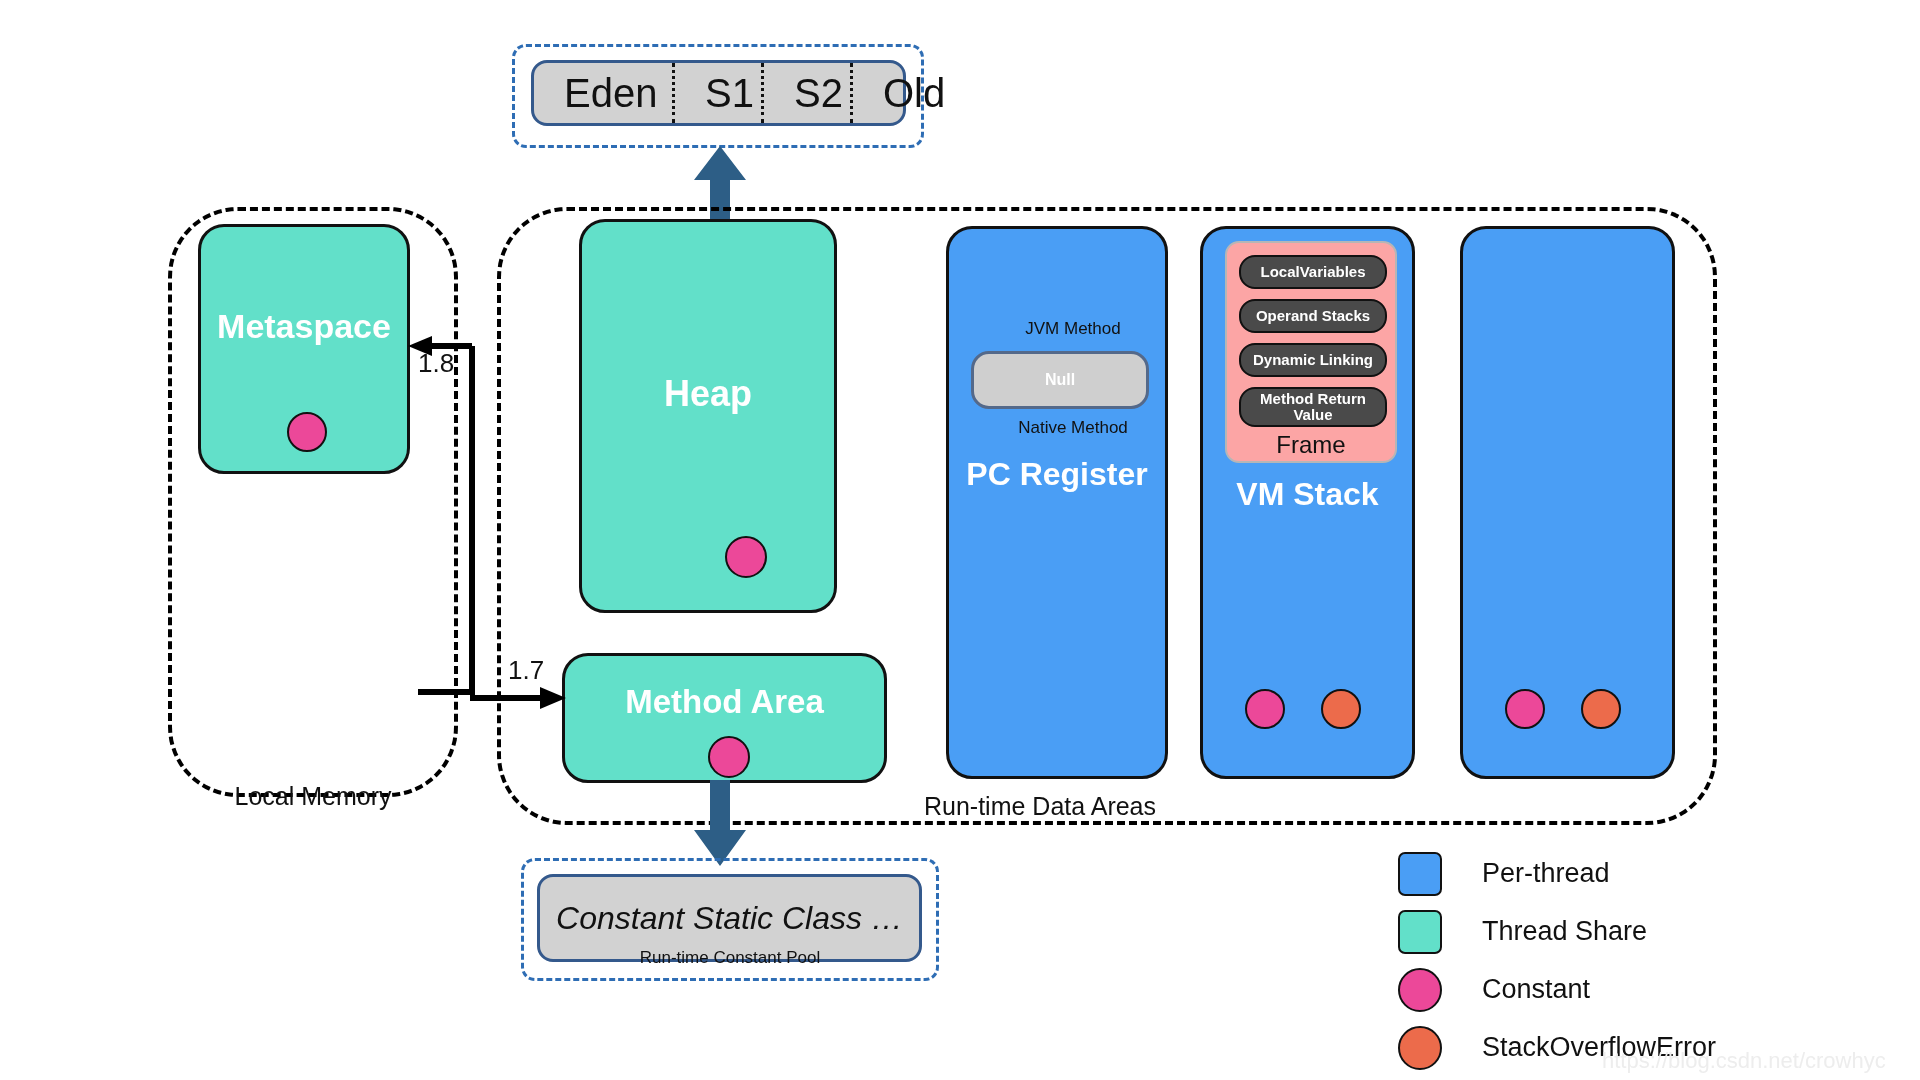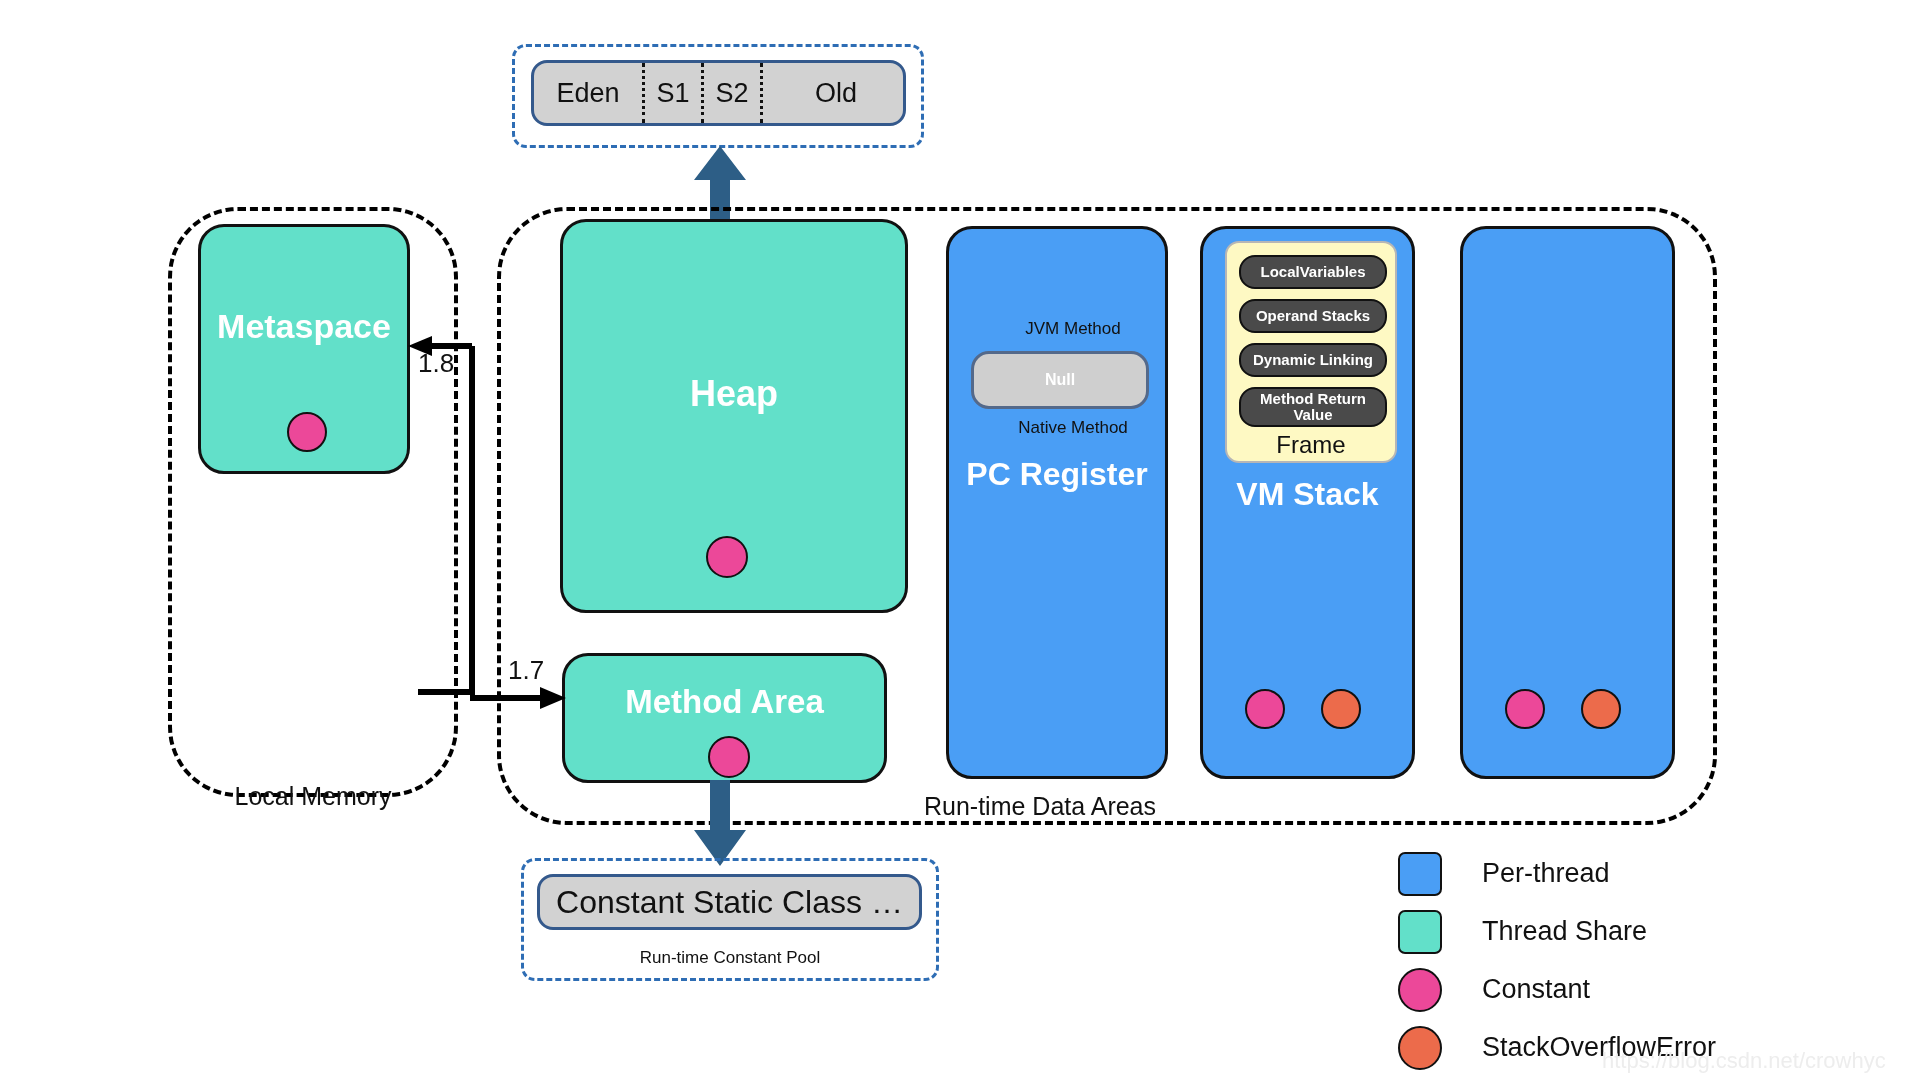--- a/index.html
+++ b/index.html
@@ -24,35 +24,35 @@
 
   
   .dashgroup{border:4px dashed #000;border-radius:70px;background:transparent;}
   .dashgroup-label{position:absolute;left:0;width:100%;text-align:center;
                    font-size:25px;color:#111;}
 
   
   .bluedash{border:3px dashed #2E6DB4;border-radius:14px;background:transparent;}
   .graybar{background:#D2D2D2;border:3px solid #34598C;border-radius:16px;
            display:flex;align-items:center;}
-  .graybar-cell{flex:0 0 auto;display:flex;align-items:center;justify-content:center;
-                font-size:27px;color:#111;height:100%;}
+  .graybar-cell{flex:0 0 auto;display:flex;align-items:center;justify-content:flex-start;
+                font-size:40px;color:#111;height:100%;margin-left:30px;}
   .vdivider{width:0;border-left:3px dotted #111;height:100%;}
   .small-caption{position:absolute;width:100%;text-align:center;
                  font-size:17px;color:#111;}
 
   
   .pill-gray{background:#CFCFCF;border:3px solid #54698A;border-radius:18px;
              display:flex;align-items:center;justify-content:center;
              color:#ffffff;font-size:16px;font-weight:bold;text-align:center;
              line-height:1.15;padding:0 8px;box-sizing:border-box;}
   .pc-caption{position:absolute;width:100%;text-align:center;font-size:17px;color:#111;margin-left:32px;}
 
   
-  .frame-box{background:#fef9c3;border:2px solid #B6B6B6;border-radius:14px;}
+  .frame-box{background:#fca5a5;border:2px solid #B6B6B6;border-radius:14px;}
   .frame-pill{background:#4A4A4A;border:2px solid #111;border-radius:16px;
               display:flex;align-items:center;justify-content:center;
               color:#fff;font-size:15px;font-weight:bold;text-align:center;
               line-height:1.1;box-sizing:border-box;padding:0 6px;}
   .frame-label{position:absolute;width:100%;text-align:center;font-size:24px;color:#111;}
 
   
   .legend-swatch-sq{border:2px solid #111;border-radius:7px;}
   .legend-swatch-ci{border:2px solid #111;border-radius:50%;}
   .legend-text{font-size:27px;color:#111;white-space:nowrap;}
@@ -94,21 +94,21 @@
 
   <div class="abs block teal" style="left:198px;top:224px;width:212px;height:250px;">
     <div class="block-title" style="font-size:34px;margin-top:80px;">Metaspace</div>
     <div class="dot dot-oom" style="left:86px;top:185px;width:36px;height:36px;"></div>
   </div>
 
 
   <div class="abs dashgroup" style="left:497px;top:207px;width:1220px;height:618px;"></div>
   <div class="dashgroup-label abs" style="left:880px;top:792px;width:320px;">Run-time Data Areas</div>
 
-  <div class="abs block teal" style="left:560px;top:219px;width:348px;height:394px;">
+  <div class="abs block teal" style="left:579px;top:219px;width:258px;height:394px;">
     <div class="block-title" style="font-size:36px;margin-top:152px;">Heap</div>
     <div class="dot dot-oom" style="left:143px;top:314px;width:38px;height:38px;"></div>
   </div>
 
   <div class="abs block teal" style="left:562px;top:653px;width:325px;height:130px;">
     <div class="block-title" style="font-size:33px;margin-top:28px;">Method Area</div>
     <div class="dot dot-oom" style="left:143px;top:80px;width:38px;height:38px;"></div>
   </div>
 
   <div class="abs block blue" style="left:946px;top:226px;width:222px;height:553px;position:absolute;">
@@ -154,21 +154,21 @@
   </svg>
 
   <div class="arrow-label" style="left:418px;top:348px;">1.8</div>
   <div class="arrow-label" style="left:508px;top:655px;">1.7</div>
 
   <svg class="abs" style="left:690px;top:780px;width:60px;height:86px;" viewBox="0 0 60 86">
     <polygon points="30,86 56,50 40,50 40,0 20,0 20,50 4,50" fill="#2D5E86"></polygon>
   </svg>
 
   <div class="abs bluedash" style="left:521px;top:858px;width:418px;height:123px;"></div>
-  <div class="abs graybar" style="left:537px;top:874px;width:385px;height:56px;justify-content:center;">
+  <div class="abs graybar" style="left:537px;top:874px;width:385px;height:88px;justify-content:center;font-style:italic;">
     <span style="font-size:32px;color:#111;">Constant  Static  Class …</span>
   </div>
   <div class="small-caption" style="left:521px;top:948px;width:418px;">Run-time Constant Pool</div>
 
   <div class="abs" style="left:1398px;top:852px;width:500px;height:220px;">
 
     <div class="legend-swatch-sq abs" style="left:0;top:0;width:44px;height:44px;background:#4A9EF5;"></div>
     <div class="legend-text abs" style="left:84px;top:6px;">Per-thread</div>
 
     <div class="legend-swatch-sq abs" style="left:0;top:58px;width:44px;height:44px;background:#62E0C9;"></div>

